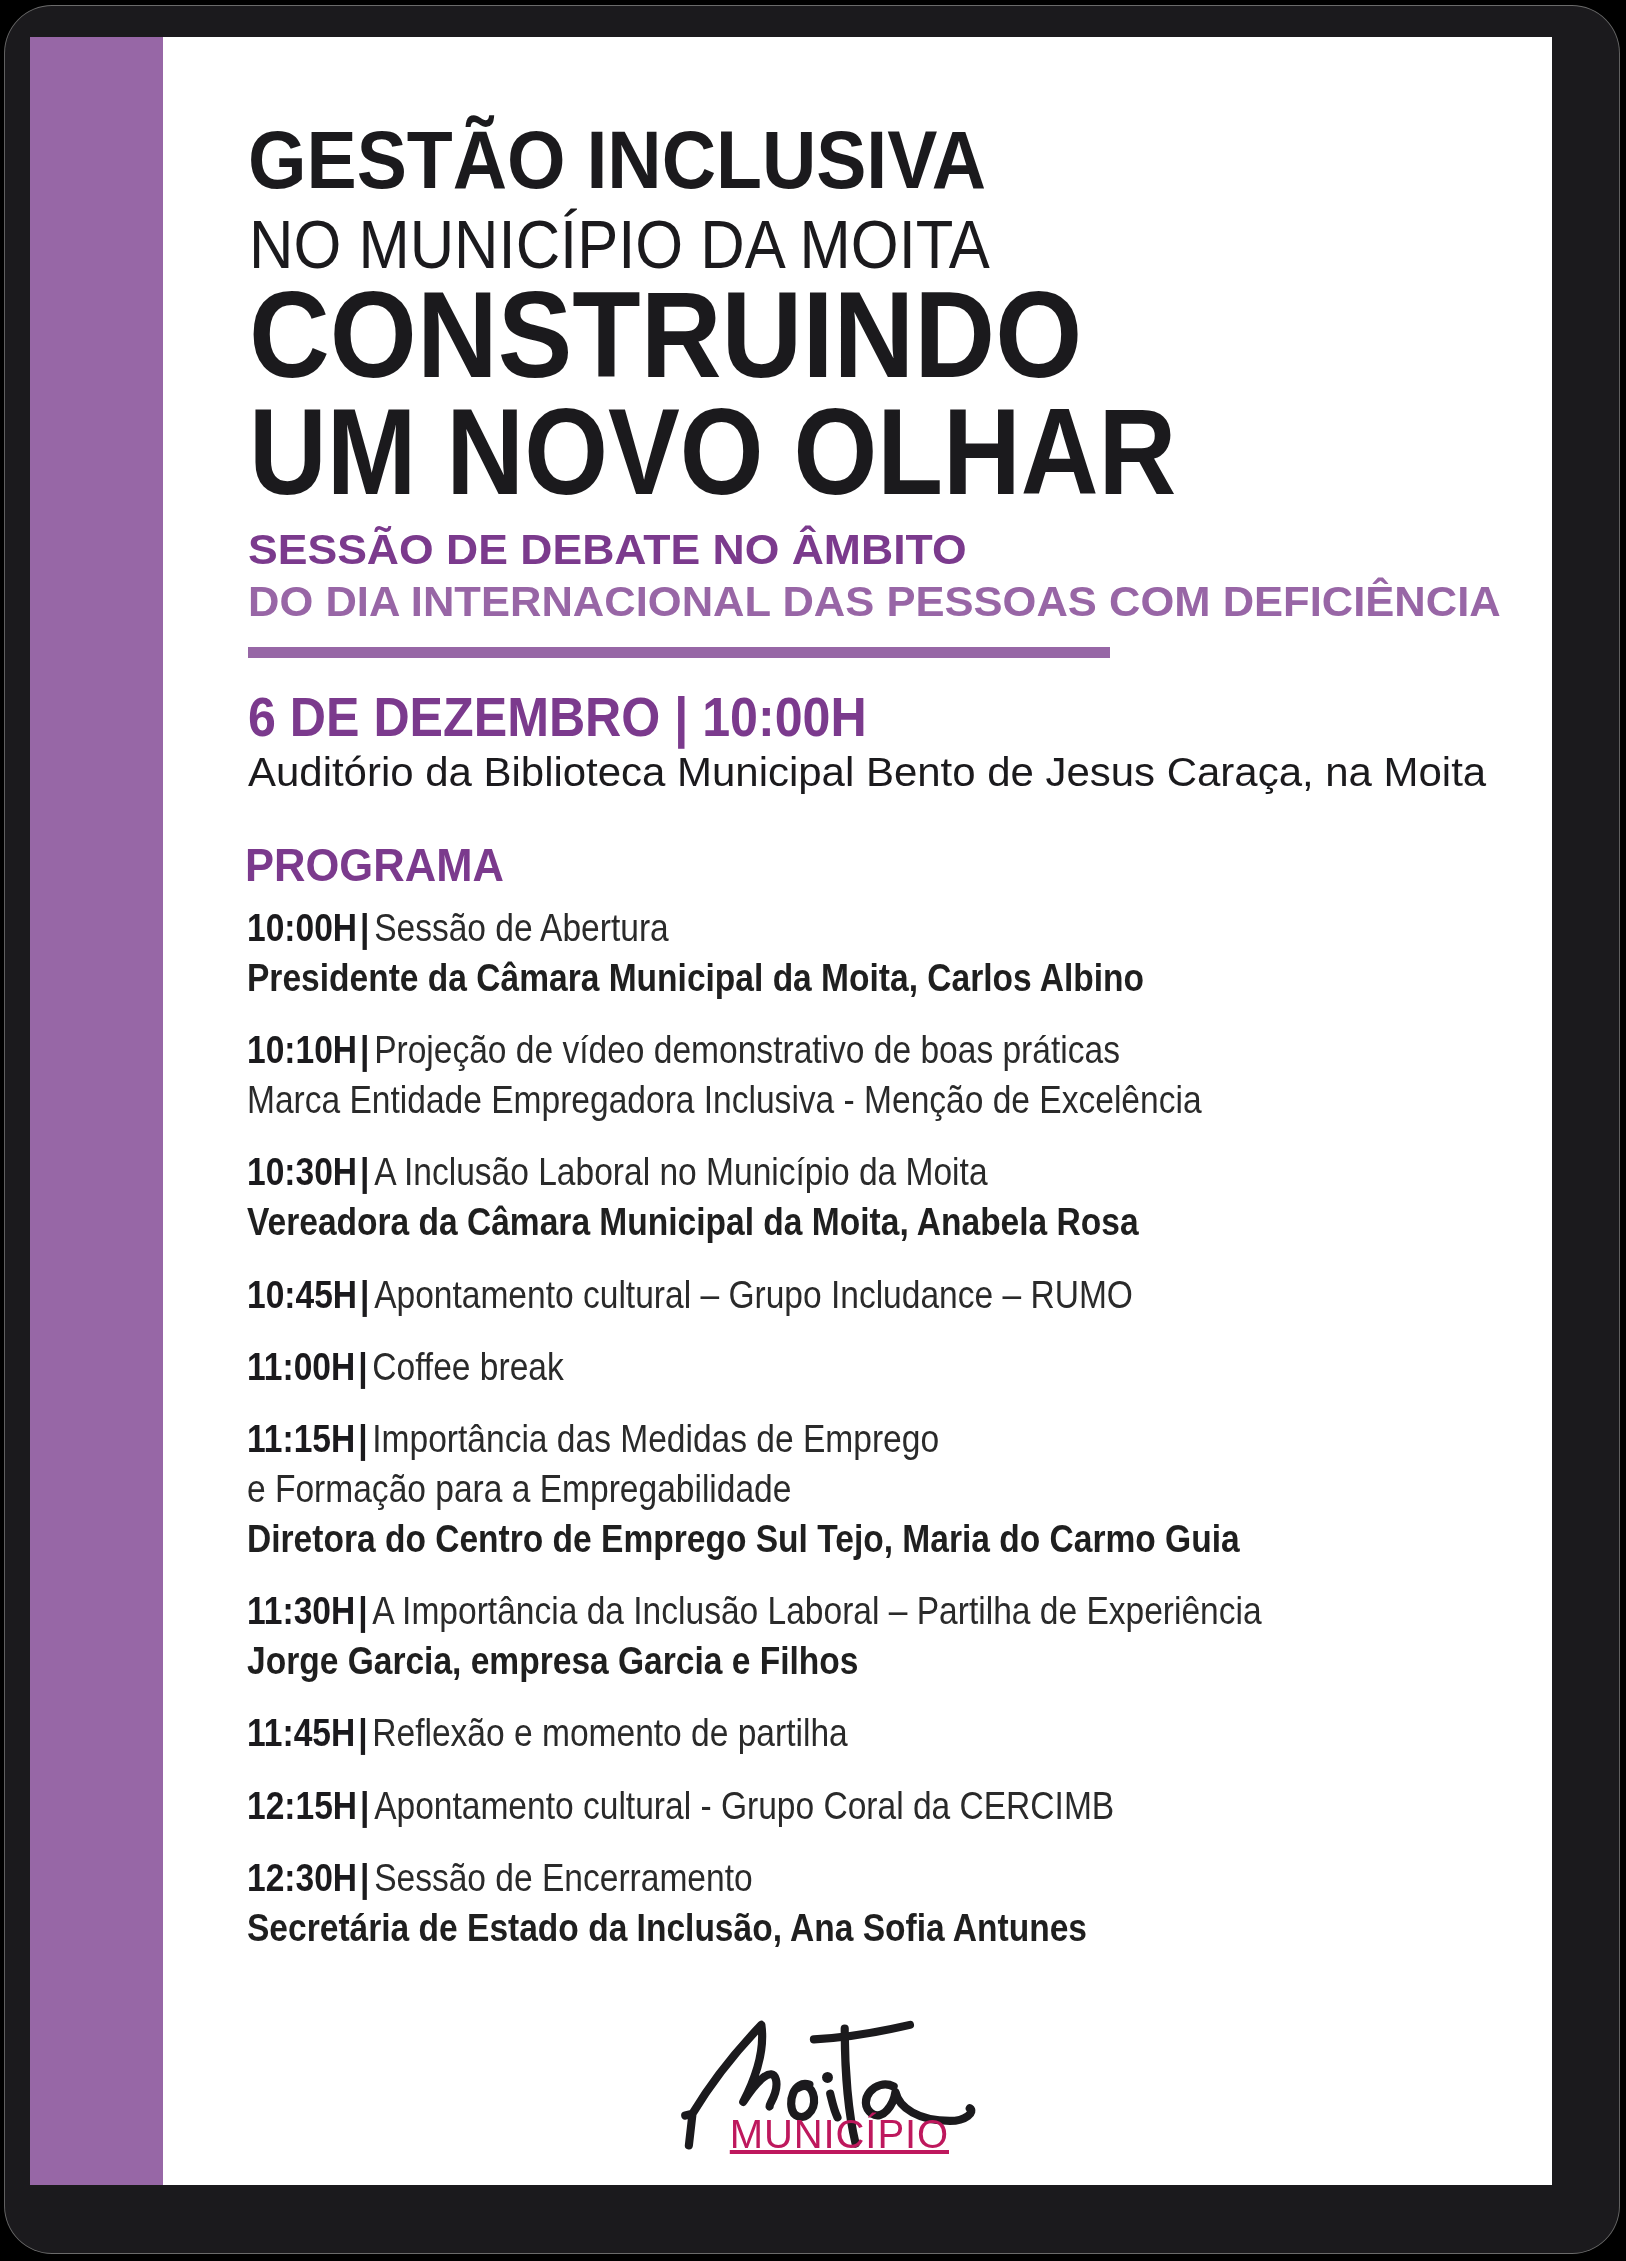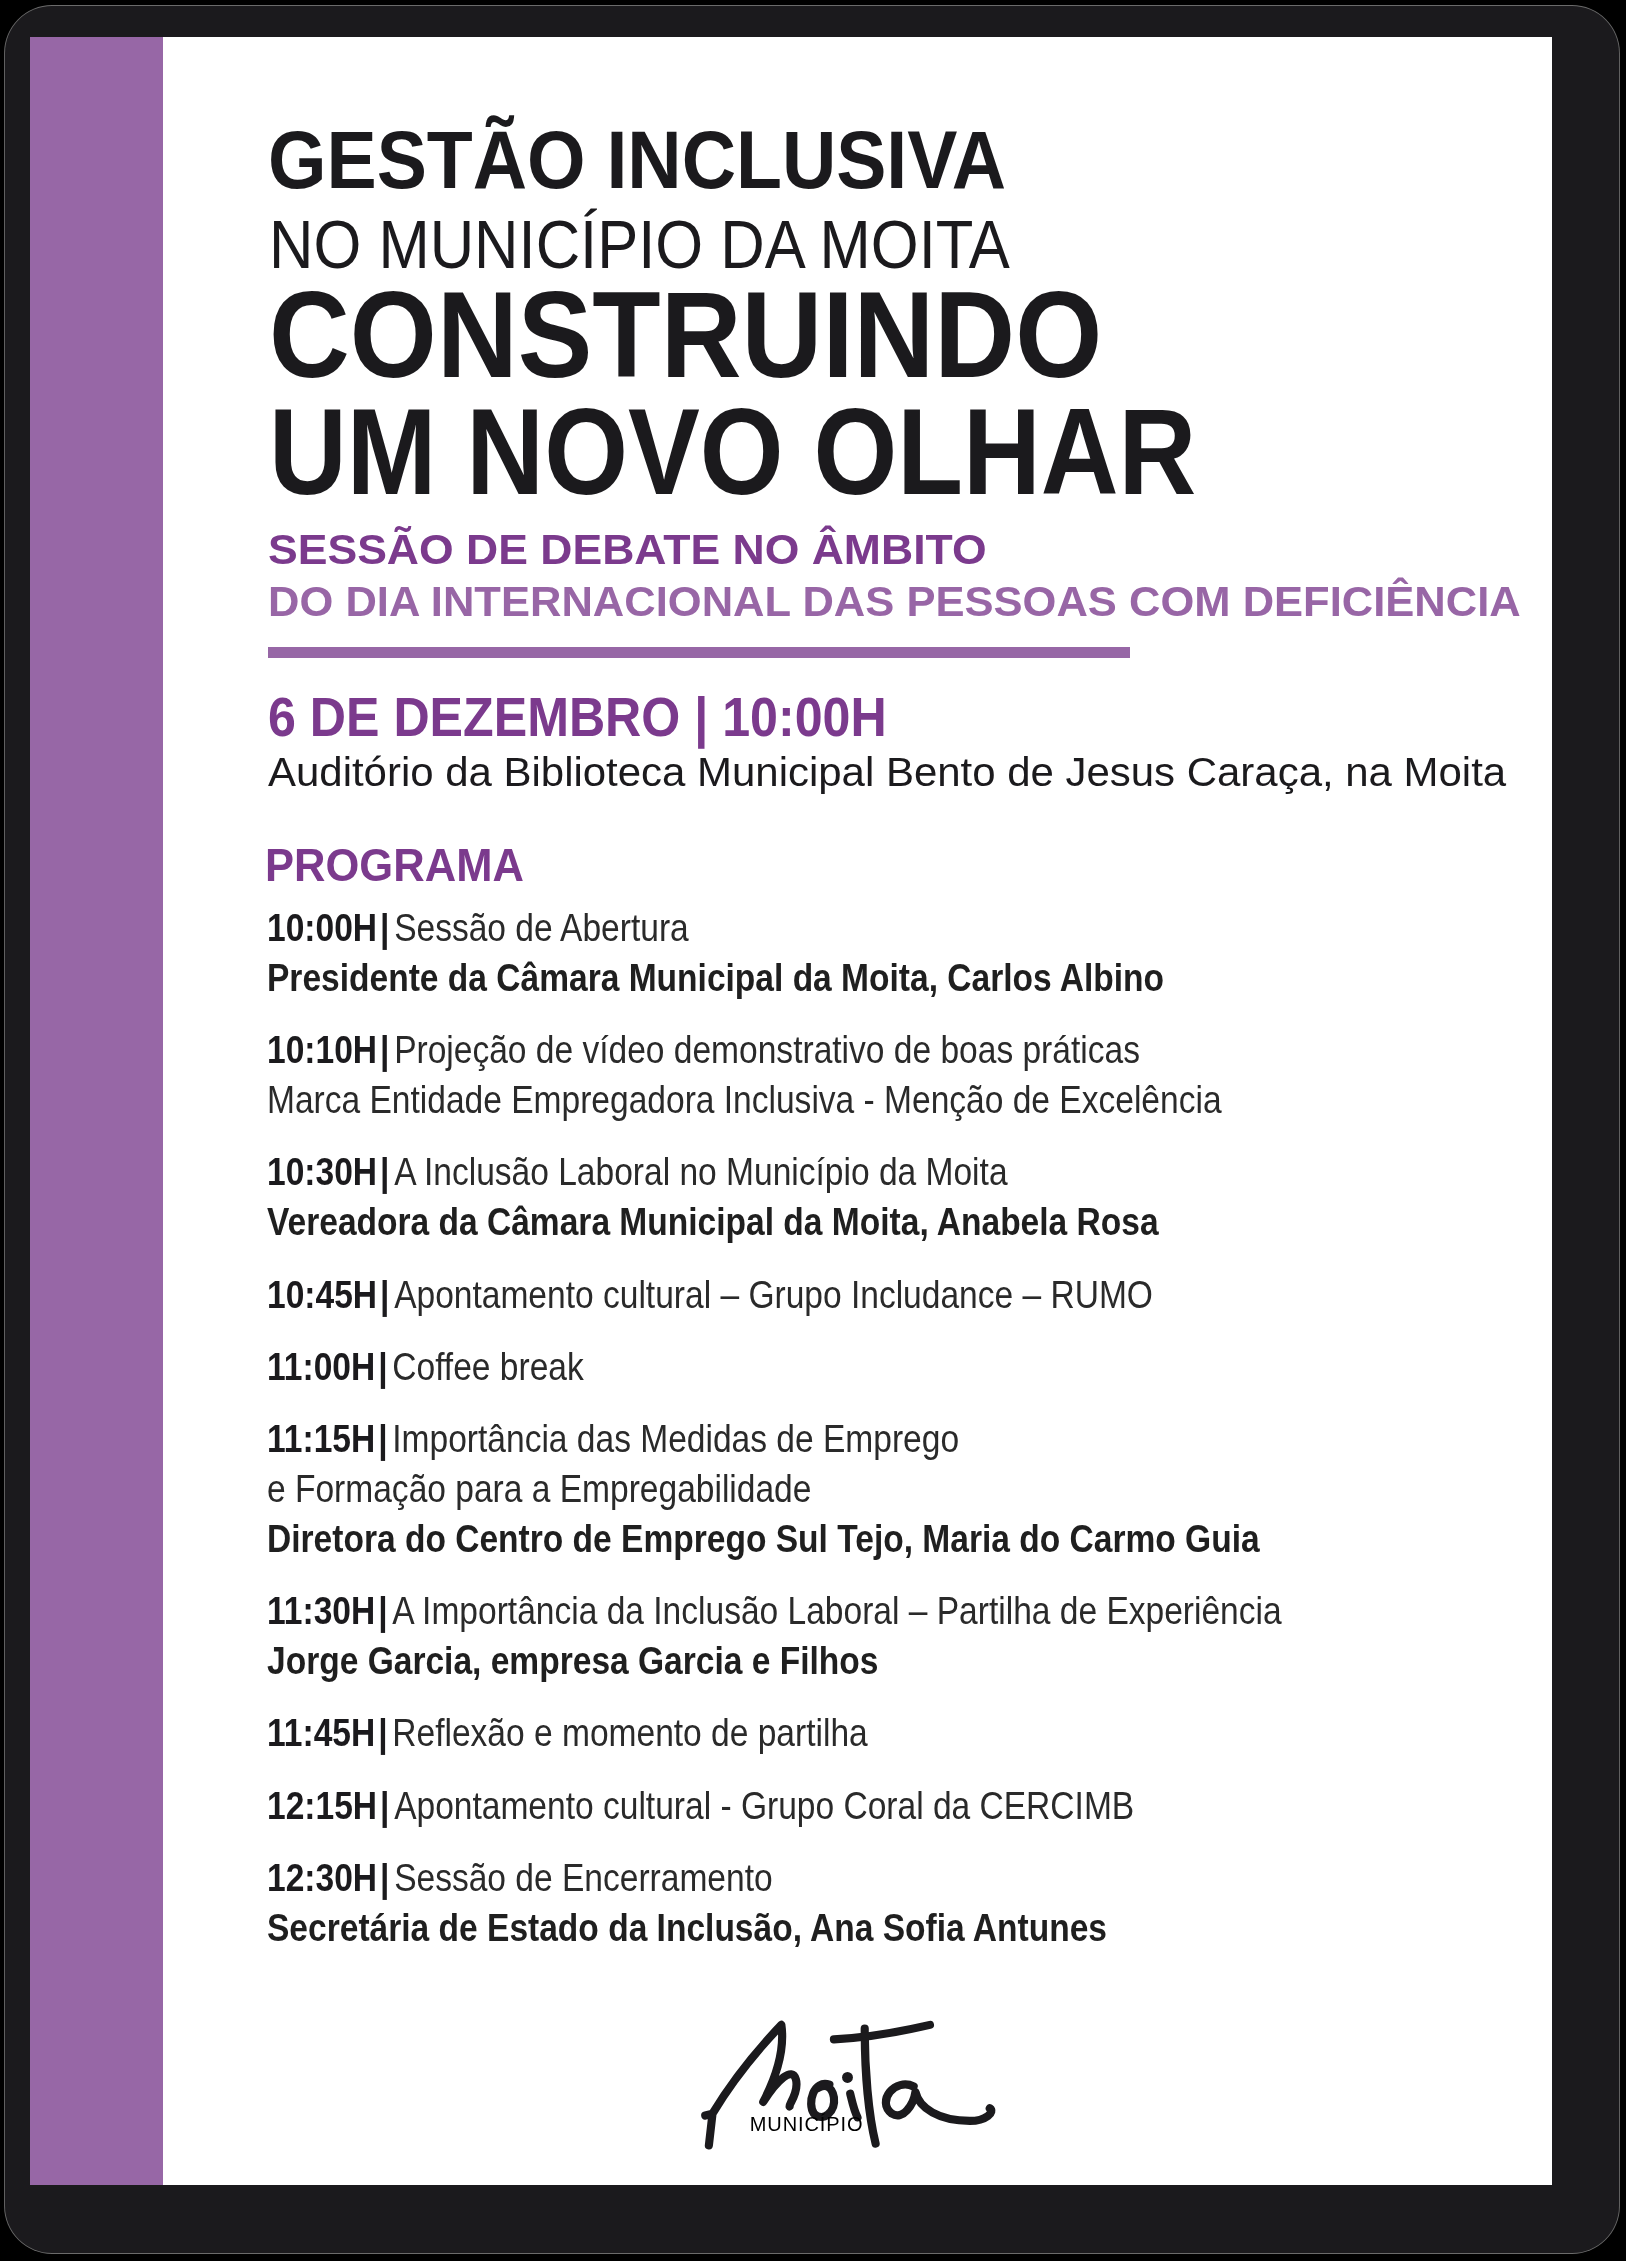--- a/index.html
+++ b/index.html
@@ -18,21 +18,21 @@
     background: #ffffff;
   }
   .strip {
     position: absolute; left: 0; top: 0; width: 133px; height: 100%;
     background: #9767a6;
   }
   .line {
     position: absolute; left: 0; white-space: nowrap; line-height: 1;
     transform-origin: 0 0; color: #1b1a1d;
   }
-  .content { position: absolute; left: 0; top: 0; width: 100%; height: 100%; margin-left: 20px; }
+  .content { position: absolute; left: 0; top: 0; width: 100%; height: 100%; }
 
   .h-gestao   { font-weight: 700; font-size: 81px; }
   .h-municipio{ font-weight: 400; font-size: 69px; }
   .h-big      { font-weight: 700; font-size: 122px; }
   .sub1 { font-weight: 700; font-size: 42px; color: #7b3a8d; }
   .sub2 { font-weight: 700; font-size: 42px; color: #9866a6; }
   .divider {
     position: absolute; left: 218px; top: 610px; width: 862px; height: 11px;
     background: #9767a6;
   }
@@ -44,22 +44,22 @@
   .time { font-weight: 700; }
   .sep { font-weight: 700; margin: 0 5.4px 0 3.6px; }
   .desc { font-weight: 400; color: #2a2a2a; }
   .speaker { font-weight: 700; color: #1f1f1f; }
   .light { font-weight: 400; color: #2a2a2a; }
 
   .logo {
     position: absolute; left: 648px; top: 1977px; width: 299px; height: 145px;
   }
   .logo-text {
-    position: absolute; left: 52px; top: 100px; font-size: 20px; font-weight: 400;
-    letter-spacing: 0.9px; color: #000000; line-height: 1; white-space: nowrap;
+    position: absolute; left: 52px; top: 100px; font-size: 40px; font-weight: 400;
+    letter-spacing: 0.9px; color: #be185d; line-height: 1; white-space: nowrap; text-decoration: underline;
   }
 </style>
 </head>
 <body>
 
 <div class="frame">
   <div class="page">
     <div class="strip"></div>
 
     <div class="content">

